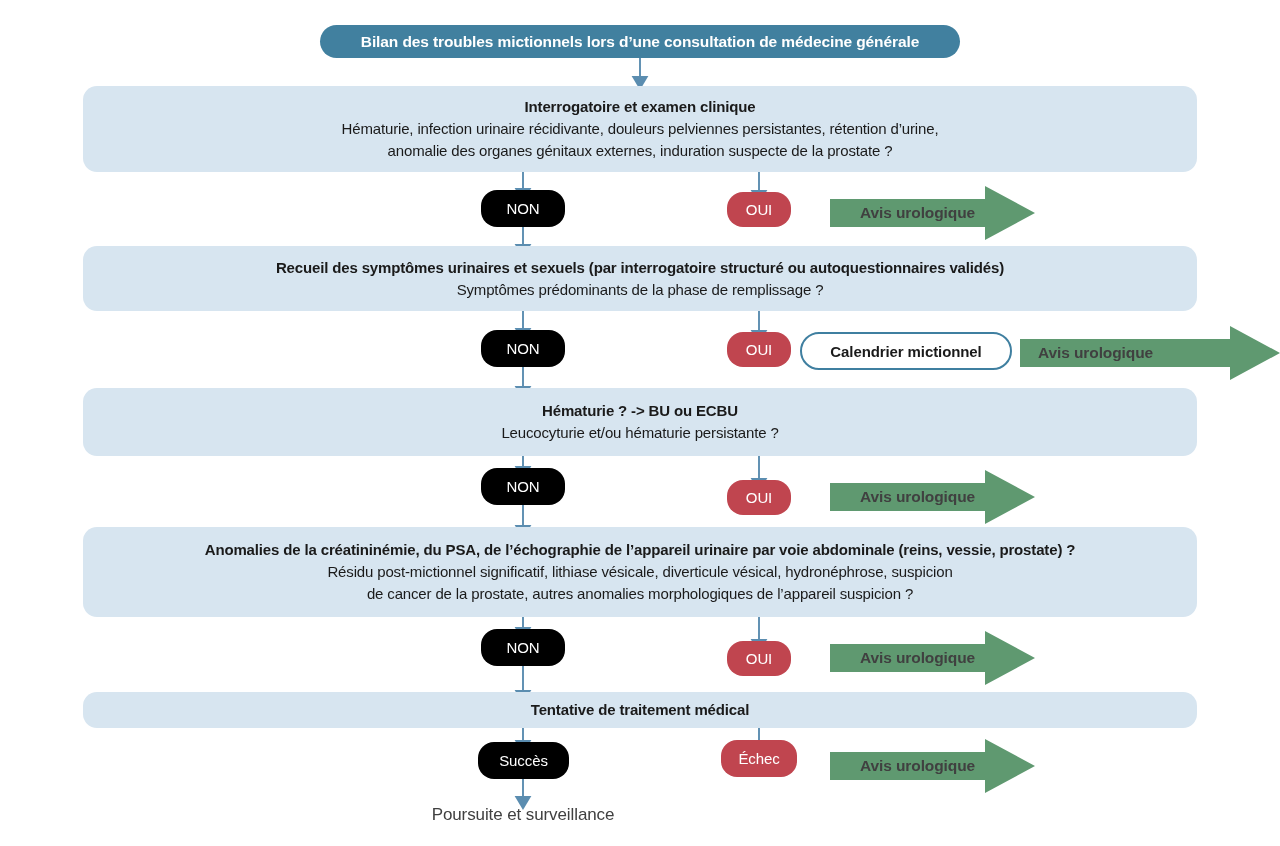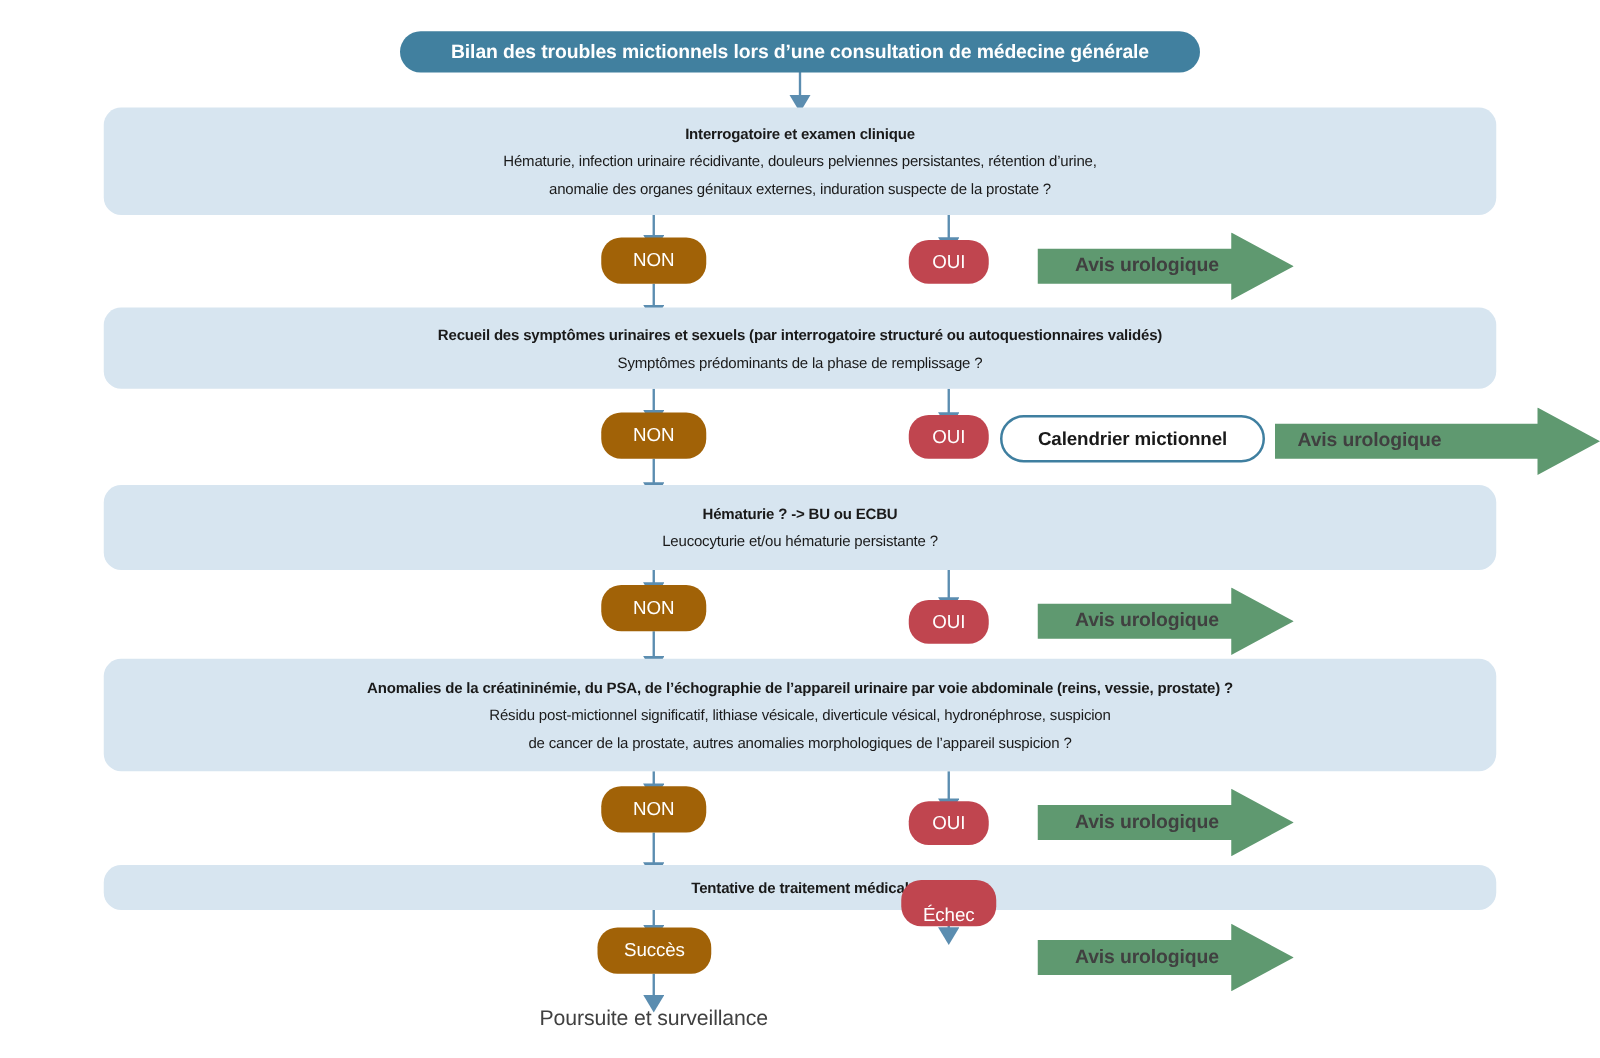--- a/index.html
+++ b/index.html
@@ -44,39 +44,39 @@
     background: #d7e5f0;
     border-radius: 14px;
     display: flex;
     flex-direction: column;
     align-items: center;
     justify-content: center;
     text-align: center;
     color: #1a1a1a;
   }
   .qbox .line {
-    font-size: 12px;
+    font-size: 15px;
     line-height: 22px;
     letter-spacing: -0.15px;
     white-space: nowrap;
   }
   .qbox .line.head { font-weight: bold; }
 
   
   .badge {
     border-radius: 16px;
     display: flex;
     align-items: center;
     justify-content: center;
     color: #ffffff;
     font-size: 15px;
     letter-spacing: -0.1px;
     white-space: nowrap;
   }
-  .badge.blue { background: #a16207; }
+  .badge.blue { background: #000000; }
   .badge.red  { background: #c0454f; }
 
   
   .outline-pill {
     background: #ffffff;
     border: 2.2px solid #3f7fa0;
     border-radius: 20px;
     display: flex;
     align-items: center;
     justify-content: center;
@@ -244,21 +244,21 @@
     </svg>
     <div class="arrow-label" style="left:30px;">Avis urologique</div>
   </div>
 
   <div class="node qbox" style="left:83px; top:692px; width:1114px; height:36px;justify-content:center;">
     <div class="line head">Tentative de traitement médical</div>
   </div>
   <div class="node badge blue" style="left:478px; top:742px; width:91px; height:37px;">
     <span>Succès</span>
   </div>
-  <div class="node badge red" style="left:721px; top:704px; width:76px; height:37px;align-items:flex-end;">
+  <div class="node badge red" style="left:721px; top:740px; width:76px; height:37px;">
     <span>Échec</span>
   </div>
   <div class="arrow-wrap" style="left:830px; top:739px;">
     <svg width="205" height="54" viewBox="0 0 205 54">
       <path d="M0,13 L155,13 L155,0 L205,27 L155,54 L155,41 L0,41 Z" fill="#5f9970"></path>
     </svg>
     <div class="arrow-label" style="left:30px;">Avis urologique</div>
   </div>
 
   <div class="node plain-text" style="left:363px; top:800px; width:320px; height:30px;">

